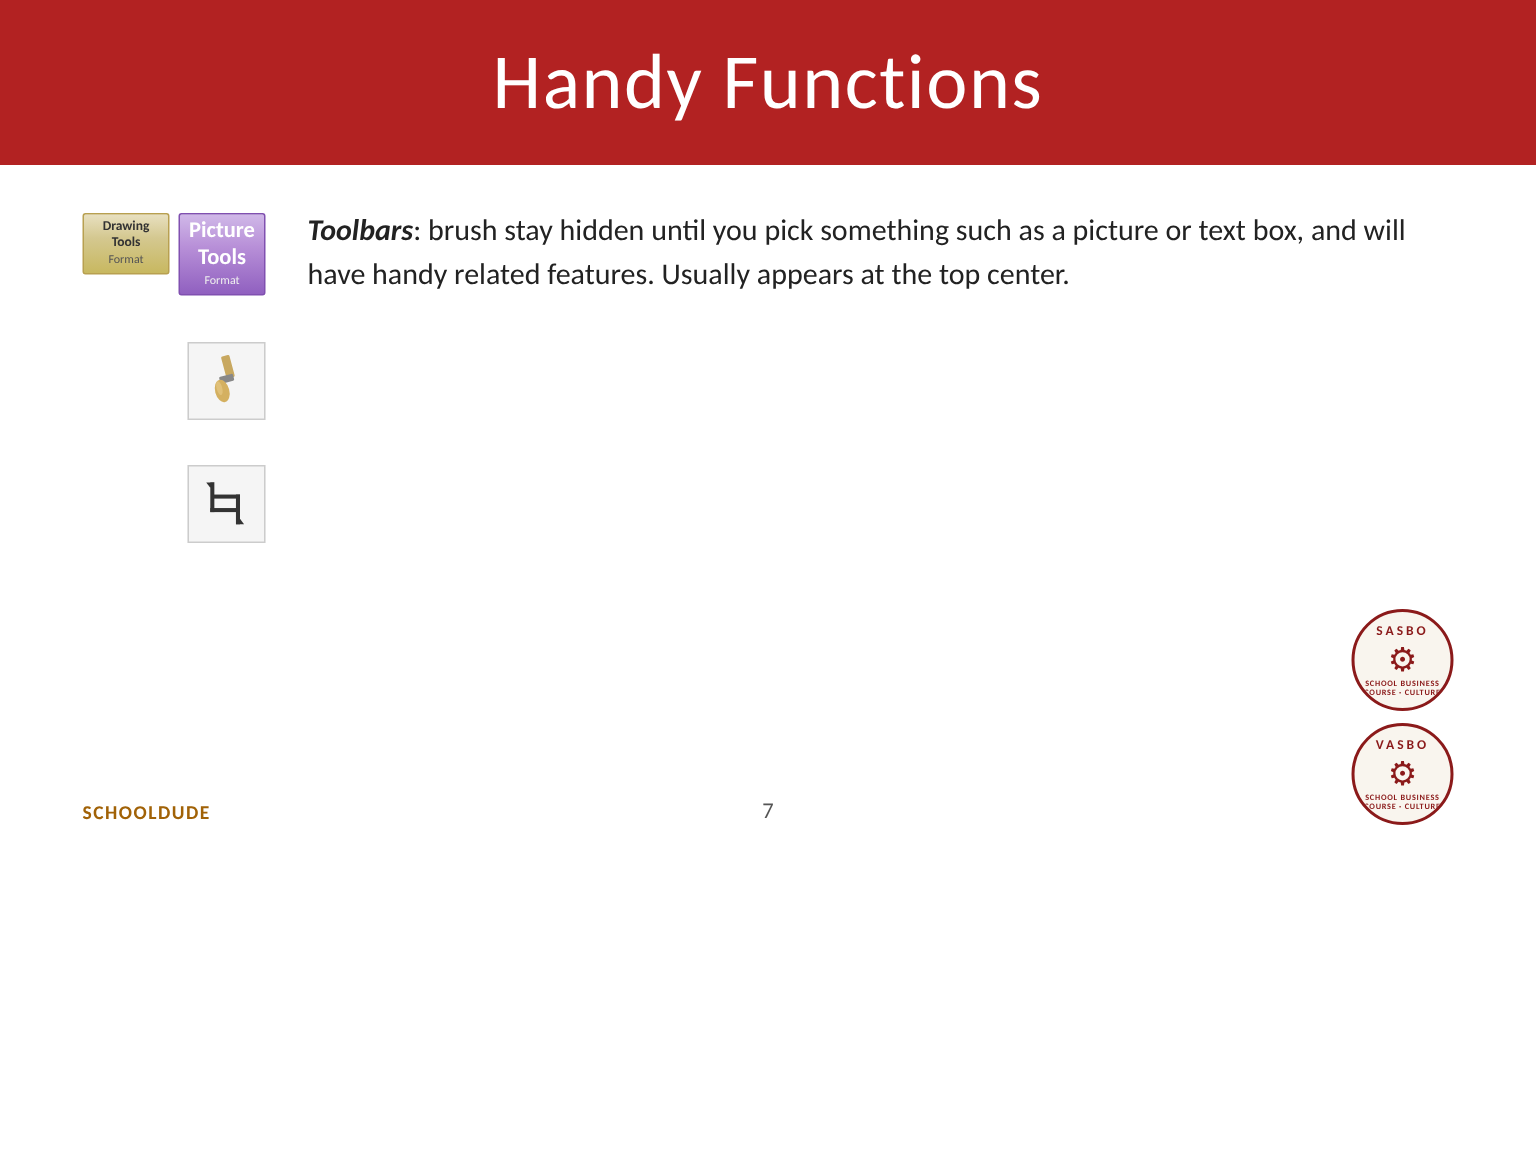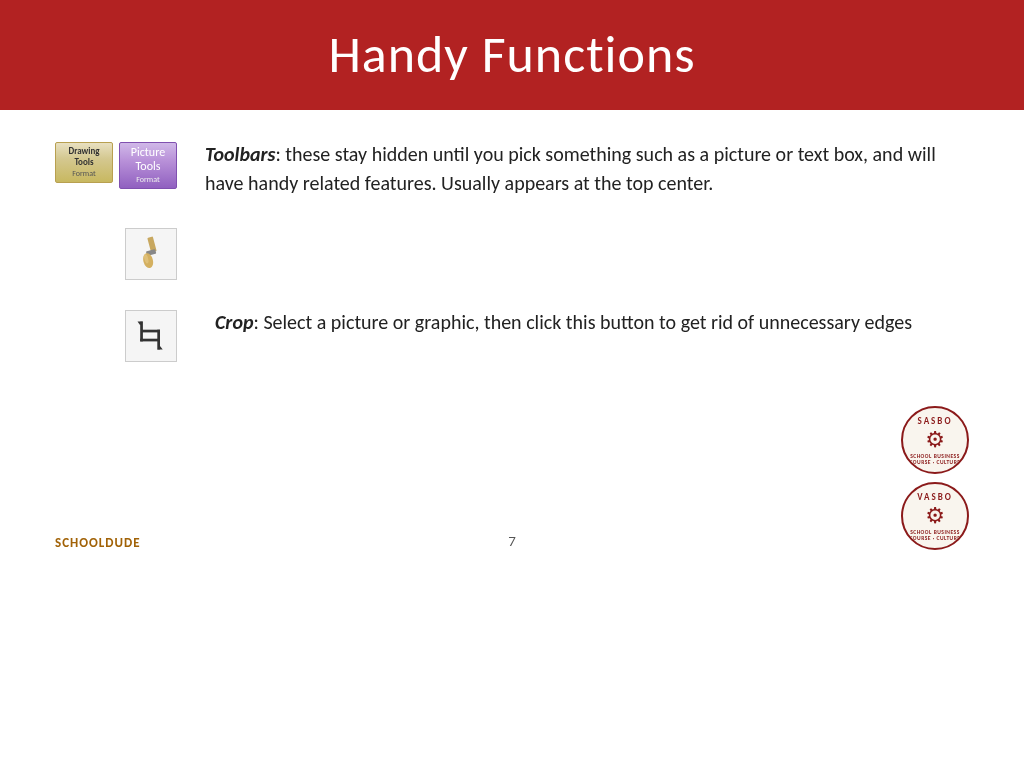--- a/index.html
+++ b/index.html
@@ -110,22 +110,22 @@
       color: #555;
       display: block;
     }
 
     .toolbar-btn-picture {
       background: linear-gradient(180deg, #d0b8e8 0%, #b890d8 40%, #9060c0 100%);
       border-color: #8050b0;
     }
 
     .toolbar-btn-picture .btn-label-top {
-      font-size: 12px;
-      font-weight: normal;
+      font-size: 15px;
+      font-weight: bold;
       color: #fff;
       display: block;
       margin-bottom: 1px;
     }
 
     .toolbar-btn-picture .btn-label-bottom {
       font-size: 8px;
       color: #eee;
       display: block;
     }
@@ -259,21 +259,21 @@
             <span class="btn-label-top">Drawing Tools</span>
             <span class="btn-label-bottom">Format</span>
           </div>
           <div class="toolbar-btn toolbar-btn-picture">
             <span class="btn-label-top">Picture Tools</span>
             <span class="btn-label-bottom">Format</span>
           </div>
         </div>
       </div>
       <div class="text-area">
-        <b>Toolbars</b><span>: these stay hidden until you pick something such as a picture or text box, and will have handy related features. Usually appears at the top center.</span>
+        <b>Toolbars</b><span>: brush stay hidden until you pick something such as a picture or text box, and will have handy related features. Usually appears at the top center.</span>
       </div>
     </div>
 
     <div class="item" style="align-items:flex-start; padding-left:70px;">
       <div class="icon-area" style="width:70px;">
         <div class="format-painter-box">
 
           <svg class="painter-svg" viewBox="0 0 40 40" xmlns="http://www.w3.org/2000/svg">
 
             <rect x="18" y="2" width="6" height="16" rx="1" fill="#c8a860" transform="rotate(-15 21 10)"></rect>
@@ -300,23 +300,20 @@
 
             <rect x="27" y="13" width="3" height="22" fill="#333"></rect>
 
             <rect x="10" y="13" width="20" height="3" fill="#333"></rect>
 
             <polygon points="5,4 11,4 8,8" fill="#333"></polygon>
 
             <polygon points="33,35 27,35 30,31" fill="#333"></polygon>
           </svg>
         </div>
-      </div>
-      <div class="text-area">
-        <b>Crop</b><span>: Select a picture or graphic, then click this button to get rid of unnecessary edges</span>
       </div>
     </div>
 
   </div>
 
   <div class="footer">
     <span class="footer-left">SCHOOLDUDE</span>
     <span class="footer-center">7</span>
     <div class="footer-right">
 

